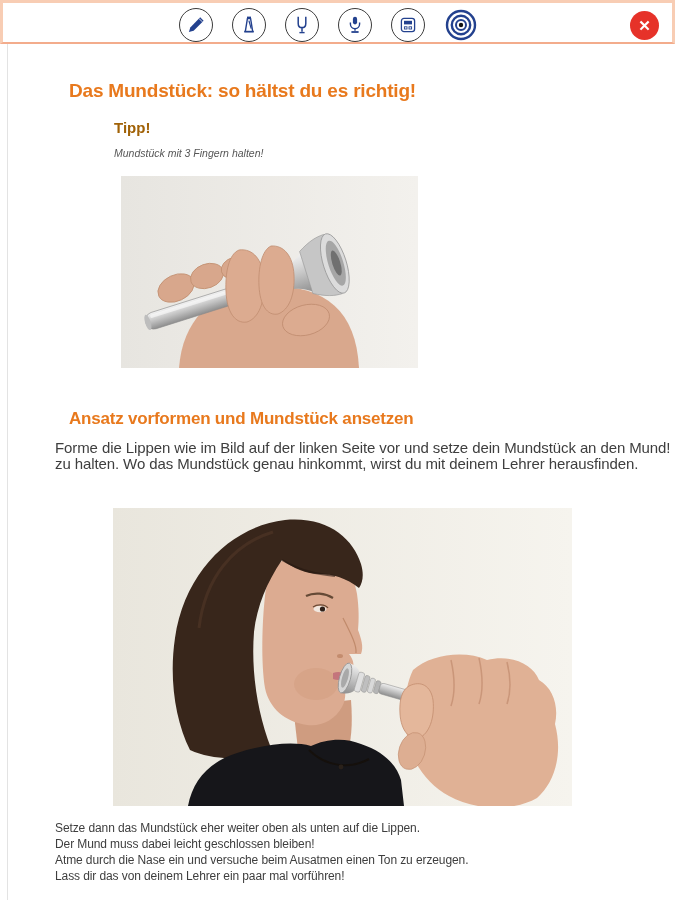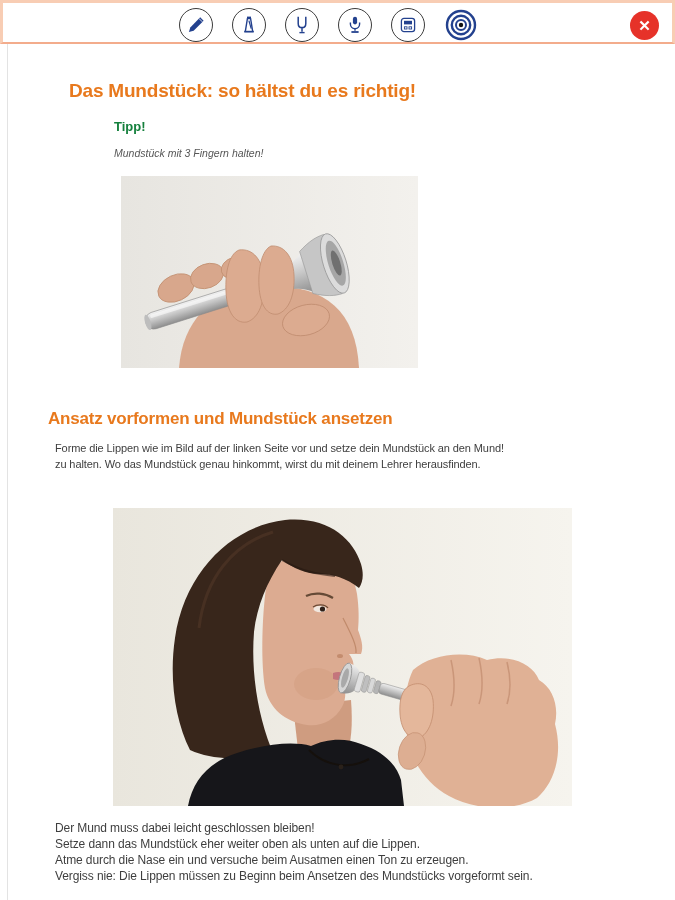--- a/index.html
+++ b/index.html
@@ -25,26 +25,26 @@
     position:absolute; right:13px; top:8px; width:29px; height:29px; border-radius:50%;
     background:#e63229; color:#ffffff; font-size:15px; font-weight:bold;
     display:flex; align-items:center; justify-content:center; cursor:pointer;
     line-height:1;
   }
   .page-edge { position:absolute; left:7px; top:44px; height:856px; width:1px; background:#e3e3e3; }
 
   
   .h1 { position:absolute; left:69px; top:80px; font-size:19px; font-weight:bold;
         color:#e8791d; letter-spacing:-0.2px; white-space:nowrap; }
-  .tip-h { position:absolute; left:114px; top:119px; font-size:13px; font-weight:bold; color:#15803d; }
+  .tip-h { position:absolute; left:114px; top:119px; font-size:15px; font-weight:bold; color:#a16207; }
   .tip-t { position:absolute; left:114px; top:147px; font-size:10.5px; color:#565656;font-style:italic; }
   .photo1 { position:absolute; left:121px; top:176px; width:297px; height:192px; }
-  .h2 { position:absolute; left:48px; top:409px; font-size:17px; font-weight:bold;
+  .h2 { position:absolute; left:69px; top:409px; font-size:17px; font-weight:bold;
         color:#e8791d; letter-spacing:-0.2px; white-space:nowrap; }
-  .para { position:absolute; left:55px; top:440px; font-size:11px; line-height:16px;
+  .para { position:absolute; left:55px; top:440px; font-size:15px; line-height:16px;
           color:#3e3e3e; letter-spacing:-0.1px; }
   .photo2 { position:absolute; left:113px; top:508px; width:459px; height:298px; }
   .closing { position:absolute; left:55px; top:820px; font-size:12px; line-height:16px;
              color:#3e3e3e; letter-spacing:-0.1px; }
   .para div, .closing div { white-space:nowrap; }
   svg { display:block; }
 </style>
 </head>
 <body>
 
@@ -230,19 +230,19 @@
       <path d="M338 152 C342 170 342 186 338 198" stroke="#c08a6d" stroke-width="1.5" fill="none" opacity="0.7"></path>
       <path d="M366 150 C370 168 370 184 366 196" stroke="#c08a6d" stroke-width="1.5" fill="none" opacity="0.7"></path>
       <path d="M394 154 C398 170 398 184 394 196" stroke="#c08a6d" stroke-width="1.5" fill="none" opacity="0.7"></path>
       <path d="M296 178 C308 172 318 178 320 192 C322 210 316 226 306 230
                C296 232 288 222 287 206 C286 192 289 182 296 178 Z" fill="#e4b79b" stroke="#c38d6f" stroke-width="0.8"></path>
       <ellipse cx="299" cy="243" rx="13" ry="19" transform="rotate(18 299 243)" fill="#ddae92" stroke="#c38d6f" stroke-width="0.6"></ellipse>
     </svg>
   </div>
 
   <div class="closing">
+    <div>Setze dann das Mundstück eher weiter oben als unten auf die Lippen.</div>
     <div>Der Mund muss dabei leicht geschlossen bleiben!</div>
-    <div>Setze dann das Mundstück eher weiter oben als unten auf die Lippen.</div>
     <div>Atme durch die Nase ein und versuche beim Ausatmen einen Ton zu erzeugen.</div>
-    <div>Vergiss nie: Die Lippen müssen zu Beginn beim Ansetzen des Mundstücks vorgeformt sein.</div>
+    <div>Lass dir das von deinem Lehrer ein paar mal vorführen!</div>
   </div>
 
 </div>
 
 </body></html>

